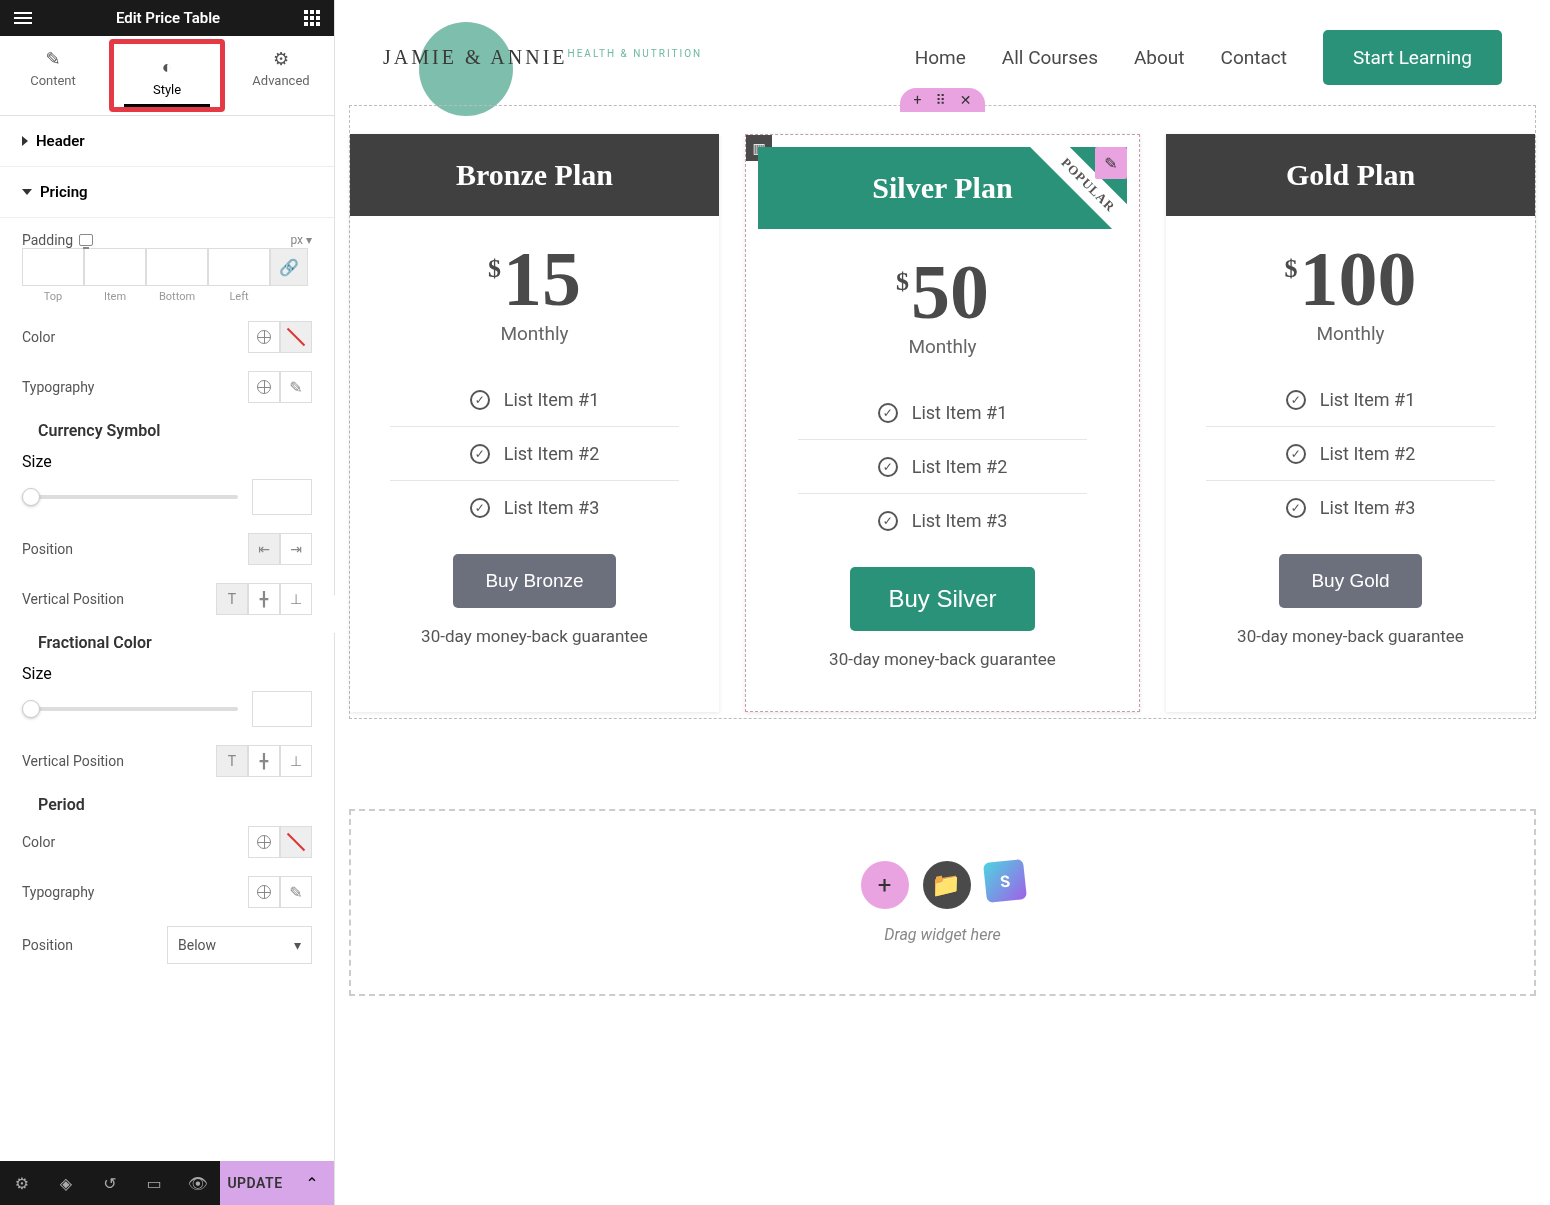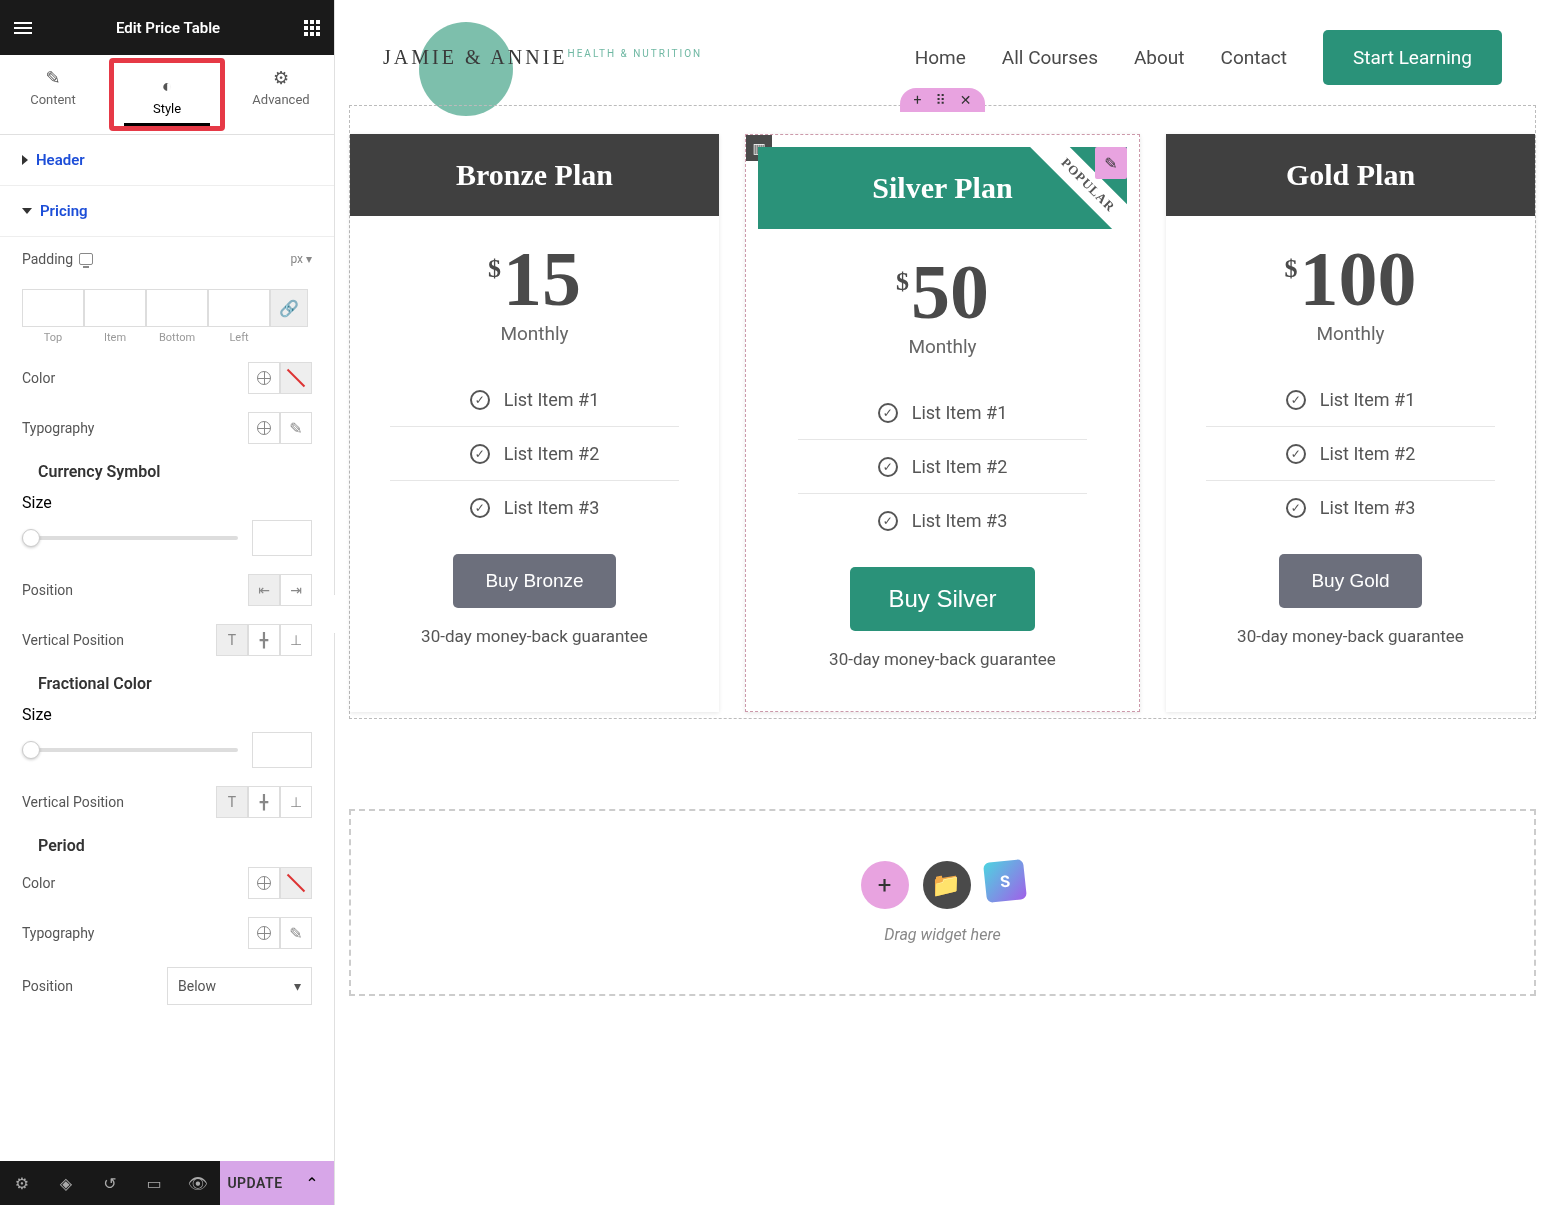--- a/index.html
+++ b/index.html
@@ -1,35 +1,35 @@
 <!DOCTYPE html>
 <html><head>
 <meta charset="utf-8">
 <style>
 * { box-sizing: border-box; margin: 0; padding: 0; }
 body { font-family: -apple-system, BlinkMacSystemFont, "Segoe UI", Roboto, sans-serif; background: #fff; width: 1550px; height: 1205px; overflow: hidden; display: flex; }
 
 
 .sidebar { width: 335px; background: #fff; border-right: 1px solid #e0e0e0; display: flex; flex-direction: column; position: relative; }
-.sidebar-header { background: #1a1a1a; color: #fff; display: flex; align-items: center; justify-content: space-between; padding: 10px 14px; height: 55px; }
+.sidebar-header { background: #1a1a1a; color: #fff; display: flex; align-items: center; justify-content: space-between; padding: 10px 14px; height: 36px; }
 .hamburger { display: flex; flex-direction: column; gap: 3px; cursor: pointer; }
 .hamburger span { width: 18px; height: 2px; background: #fff; }
 .sidebar-title { font-size: 15px; font-weight: 600; }
 .grid-icon { display: grid; grid-template-columns: repeat(3,4px); grid-template-rows: repeat(3,4px); gap: 2px; cursor: pointer; }
 .grid-icon span { background: #fff; width: 4px; height: 4px; }
 
 .tabs { display: flex; border-bottom: 1px solid #e0e0e0; }
 .tab { flex: 1; text-align: center; padding: 12px 0 10px; font-size: 13px; color: #666; cursor: pointer; position: relative; }
 .tab-icon { font-size: 18px; display: block; margin-bottom: 4px; color: #555; }
 .tab.active { color: #000; }
 .tab.active::after { content: ""; position: absolute; bottom: 0; left: 10px; right: 10px; height: 3px; background: #000; }
 .tab.highlighted { border: 5px solid #e63946; border-radius: 4px; margin: 3px; }
 
 .controls { flex: 1; overflow-y: auto; padding-bottom: 20px; }
-.section-head { padding: 16px 22px; font-size: 15px; font-weight: 600; color: #1d4ed8; display: flex; align-items: center; gap: 8px; cursor: pointer; border-bottom: 1px solid #eee; }
+.section-head { padding: 16px 22px; font-size: 15px; font-weight: 600; color: #000000; display: flex; align-items: center; gap: 8px; cursor: pointer; border-bottom: 1px solid #eee; }
 .caret { width: 0; height: 0; }
 .caret.right { border-top: 5px solid transparent; border-bottom: 5px solid transparent; border-left: 6px solid #333; }
 .caret.down { border-left: 5px solid transparent; border-right: 5px solid transparent; border-top: 6px solid #333; }
 
 .control-body { padding: 14px 22px; }
 .row { display: flex; justify-content: space-between; align-items: center; margin-bottom: 18px; }
 .row label { font-size: 14px; color: #555; }
 .color-btns { display: flex; }
 .mini-btn { width: 32px; height: 32px; border: 1px solid #ddd; background: #fff; display: flex; align-items: center; justify-content: center; cursor: pointer; color: #888; position: relative; }
 .mini-btn.strike::after { content: ""; position: absolute; width: 24px; height: 2px; background: #d33; transform: rotate(45deg); }
@@ -149,21 +149,21 @@
         <span class="caret right"></span>
         <span>Header</span>
       </div>
     <div class="section-head">
         <span class="caret down"></span>
         <span>Pricing</span>
       </div>
 
     <div class="control-body">
 
-      <div class="row" style="margin-bottom:22px;">
+      <div class="row" style="margin-bottom:0;">
         <span class="unit-label">
             <label>Padding</label>
             <span class="desktop-icon"></span>
           </span>
         <span class="unit-select"><span>px</span> ▾</span>
       </div>
       <div class="padding-grid">
         <input style="">
         <input style="">
         <input style="">

